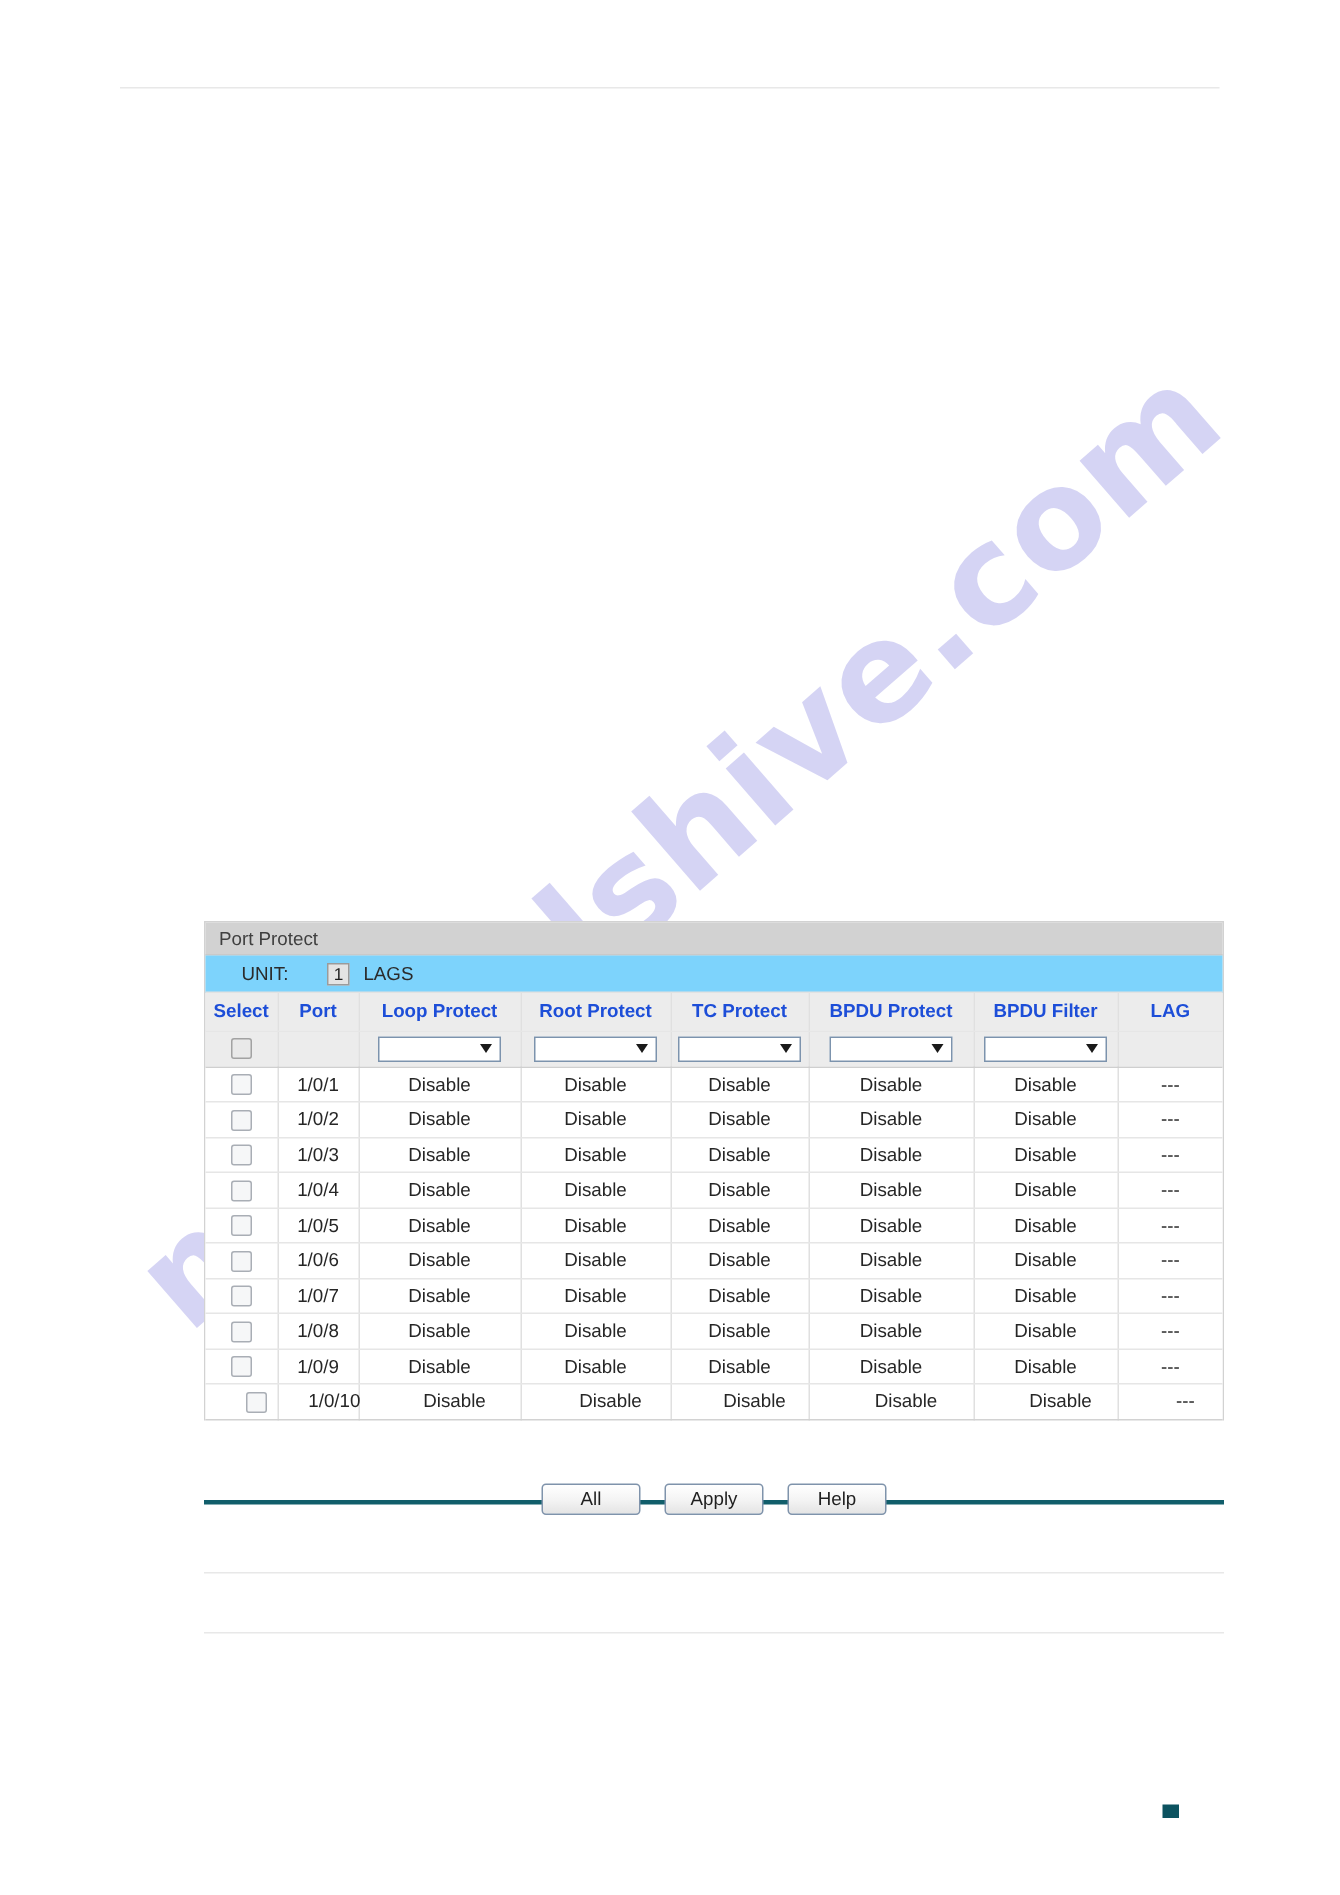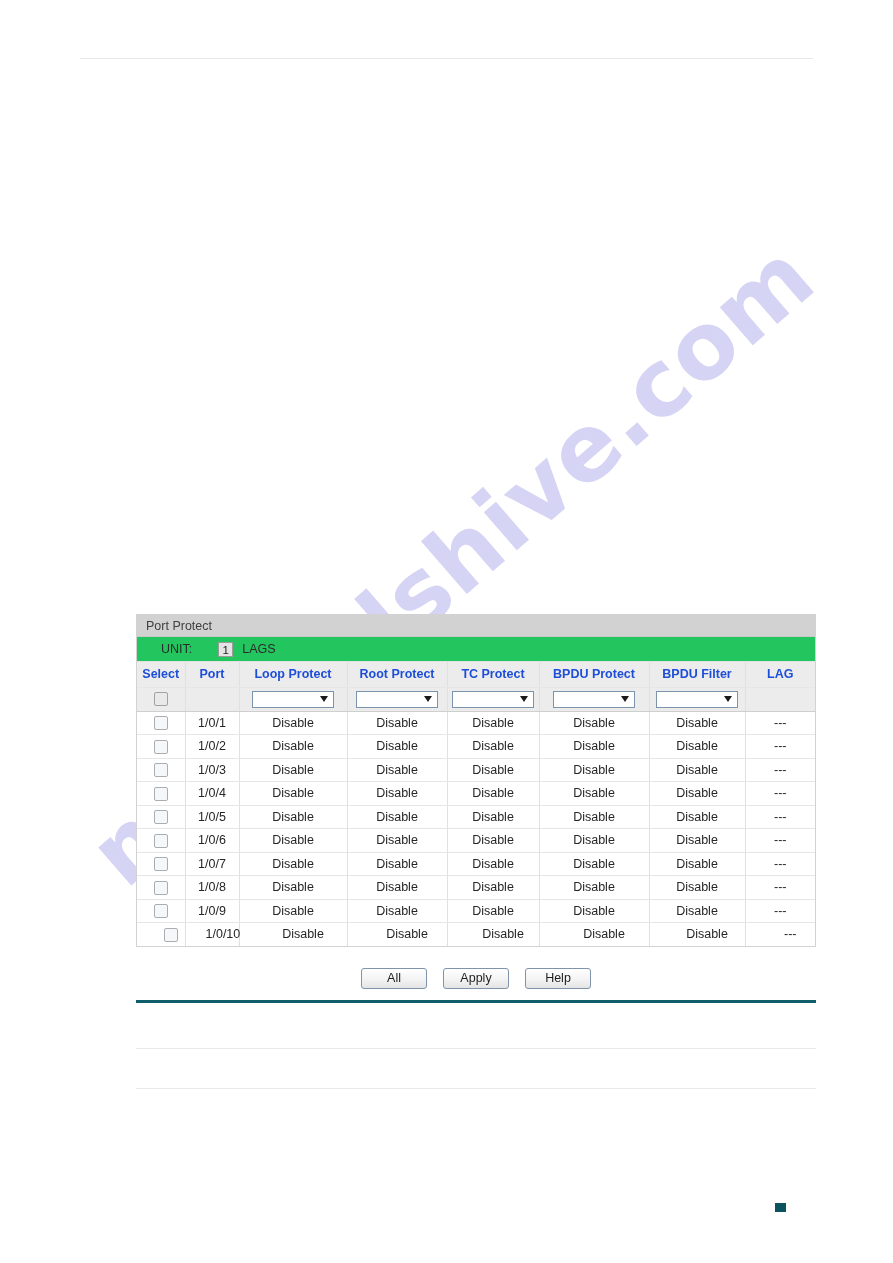--- a/index.html
+++ b/index.html
@@ -89,21 +89,21 @@
     background: #d2d2d2;
     color: #404040;
     font-size: 12.5px;
     padding-left: 9px;
     box-sizing: border-box;
     border-bottom: 1px solid #c9c9c9;
   }
 
   .unit-row {
     height: 25px;
-    background: #22c55e;
+    background: #7dd3fc;
     display: flex;
     align-items: center;
     box-sizing: border-box;
     border-bottom: 1px solid #e2e2e2;
     font-size: 12.5px;
     color: #2b2b2b;
   }
   .unit-label { margin-left: 24px; }
   .unit-btn {
     margin-left: 26px;
@@ -190,21 +190,21 @@
     width: 0; height: 0;
     border-left: 4.5px solid transparent;
     border-right: 4.5px solid transparent;
     border-top: 6px solid #1a1a1a;
   }
 
   
   #btn-row {
     position: absolute;
     left: 136px;
-    top: 968px;
+    top: 989px;
     width: 680px;
     display: flex;
     justify-content: center;
     gap: 16px;
     z-index: 10;
   }
   .btn {
     width: 66px;
     height: 21px;
     line-height: 19px;

